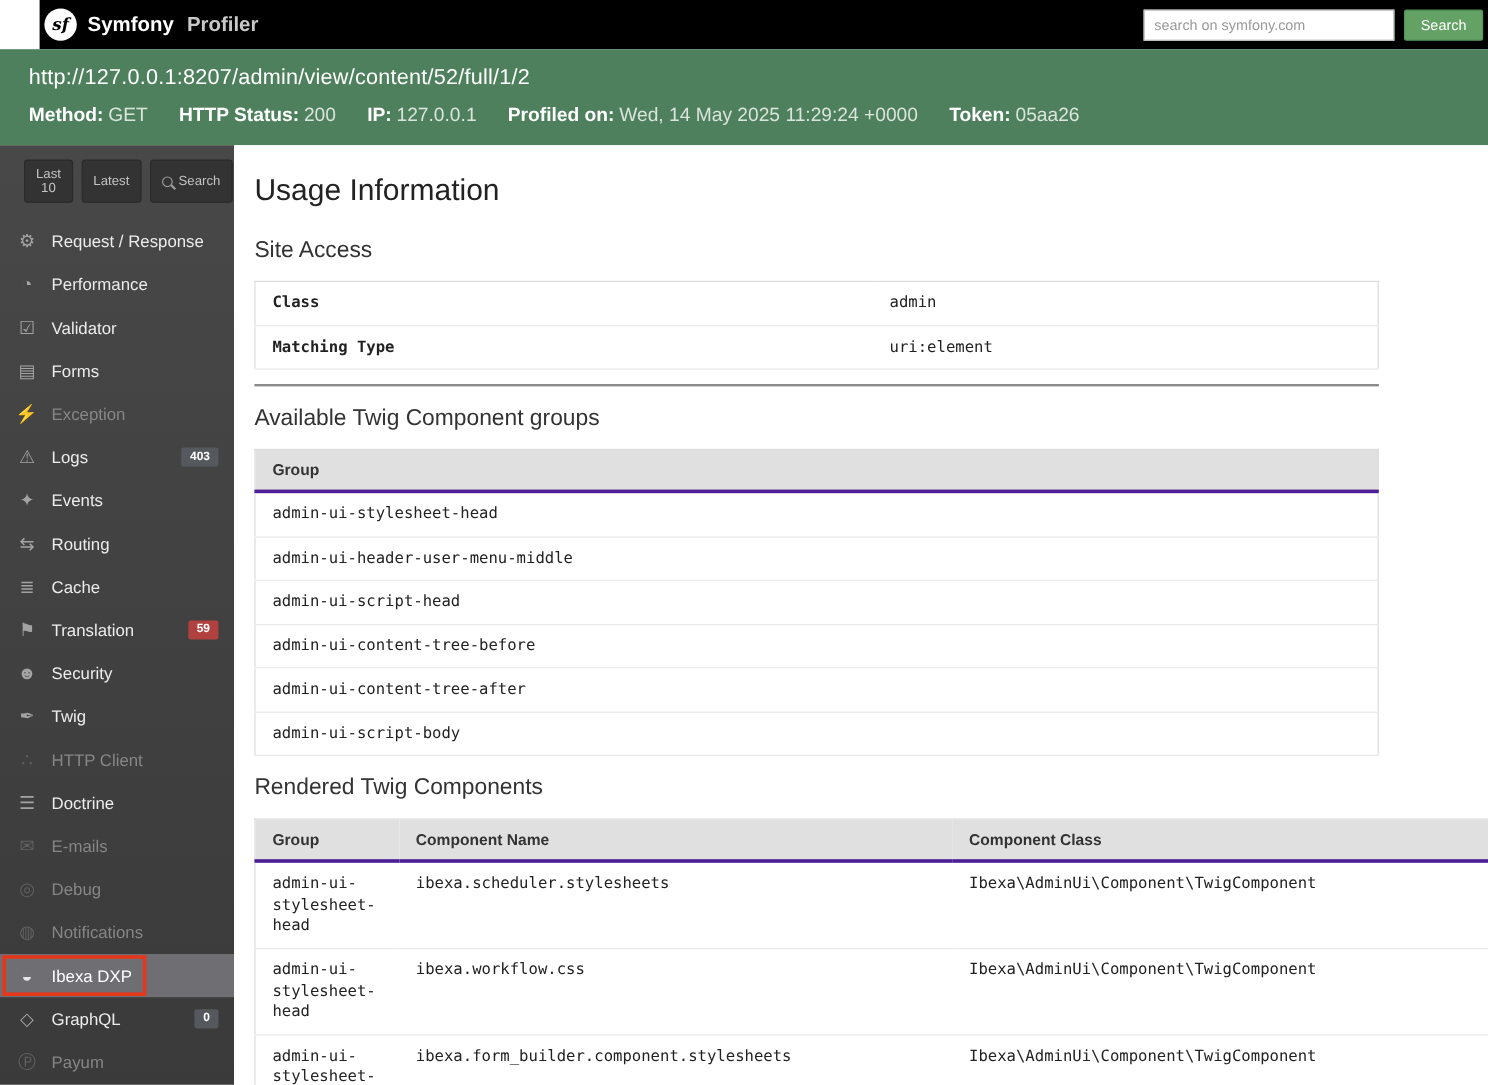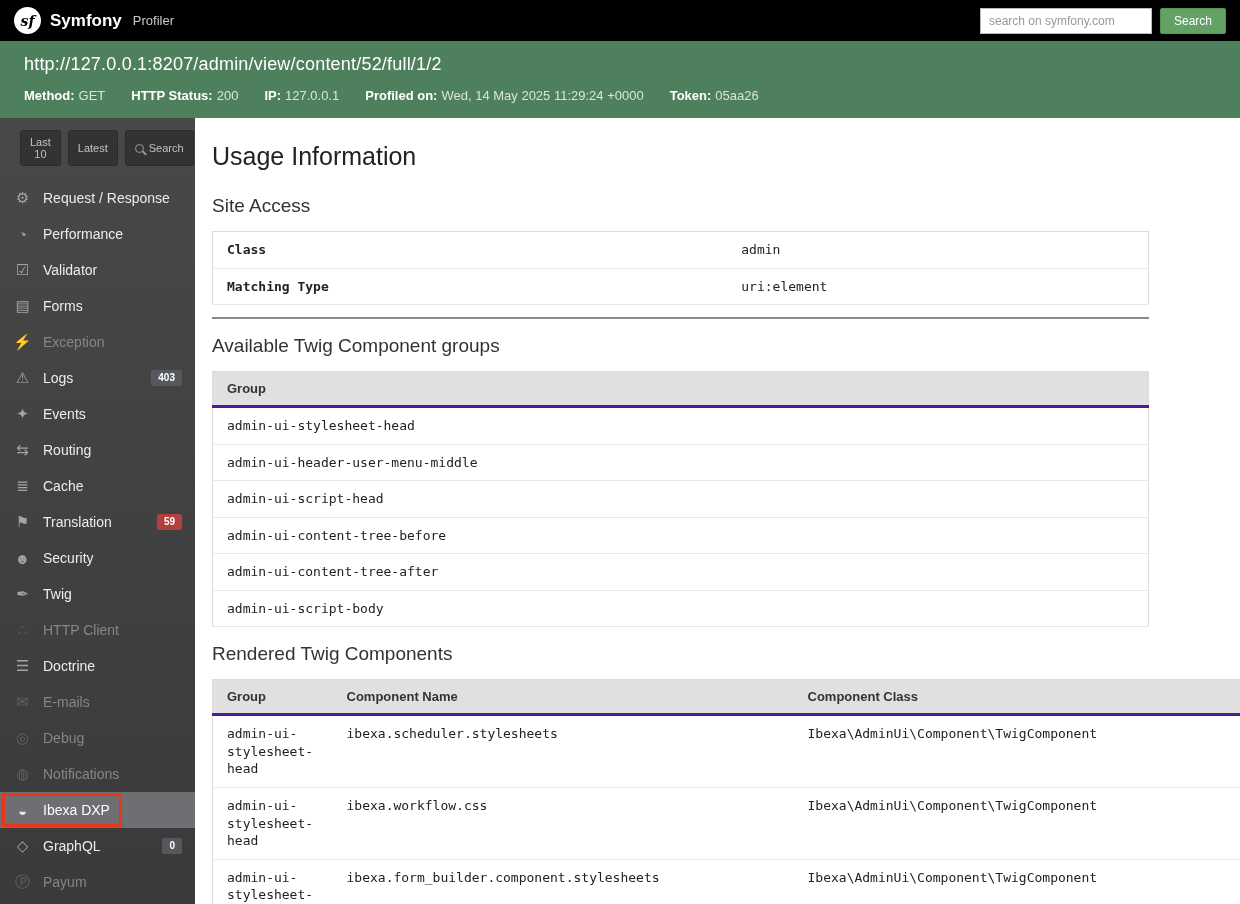--- a/index.html
+++ b/index.html
@@ -1,39 +1,39 @@
 <!DOCTYPE html>
 <html><head>
 <meta charset="utf-8">
 <style>
   * { box-sizing: border-box; margin: 0; padding: 0; }
   html,body { width: 1240px; height: 904px; overflow: hidden; }
   body { font-family: "Liberation Sans", sans-serif; background: #fff; }
 
   
   .topbar { height: 41px; background: #000; display: flex; align-items: center;
-            justify-content: space-between; padding: 0 14px; }
+            justify-content: space-between; padding: 0 4px; margin-left: 33px; }
   .brand { display: flex; align-items: center; gap: 9px; }
   .sf-logo { width: 27px; height: 27px; border-radius: 50%; background: #fff; color: #000;
              font-family: "DejaVu Serif", serif; font-style: italic; font-weight: bold;
              font-size: 14px; display: flex; align-items: center; justify-content: center; }
   .brand-title { color: #fff; font-size: 17px; font-weight: 600; }
-  .brand-subtitle { color: #c9c9c9; font-size: 13px; font-weight: 400; margin-left: 2px; }
+  .brand-subtitle { color: #c9c9c9; font-size: 17px; font-weight: 700; margin-left: 2px; }
   .topbar-search { display: flex; align-items: center; gap: 8px; }
-  .topbar-search input { width: 172px; height: 26px; border: 1px solid #bbb; background: #fff;
+  .topbar-search input { width: 209px; height: 26px; border: 1px solid #bbb; background: #fff;
              font-size: 12px; padding: 0 8px; color: #333; font-family: "Liberation Sans", sans-serif; }
   .topbar-search input::placeholder { color: #999; }
   .search-btn { height: 26px; padding: 0 13px; background: #63a165; border: 1px solid #559257;
              color: #fff; font-size: 12px; border-radius: 2px; cursor: pointer;
              font-family: "Liberation Sans", sans-serif; }
 
   
   .status-header { background: #4f805d; color: #fff; padding: 13px 24px 15px 24px; }
   .status-url { font-size: 18px; font-weight: 400; letter-spacing: .2px; }
-  .status-meta { display: flex; gap: 26px; margin-top: 13px; font-size: 13px; }
+  .status-meta { display: flex; gap: 26px; margin-top: 13px; font-size: 16px; }
   .meta-pair .meta-label { font-weight: bold; color: #fff; }
   .meta-pair .meta-value { color: #d9e4dc; margin-left: 4px; }
 
   
   .layout { display: flex; height: 789px; }
 
   
   .sidebar { width: 195px; flex: 0 0 195px; background: linear-gradient(#484848, #3a3a3a);
              padding-top: 12px; overflow: hidden; }
   .sidebar-actions { display: flex; gap: 7px; padding: 0 8px 14px 20px; }

